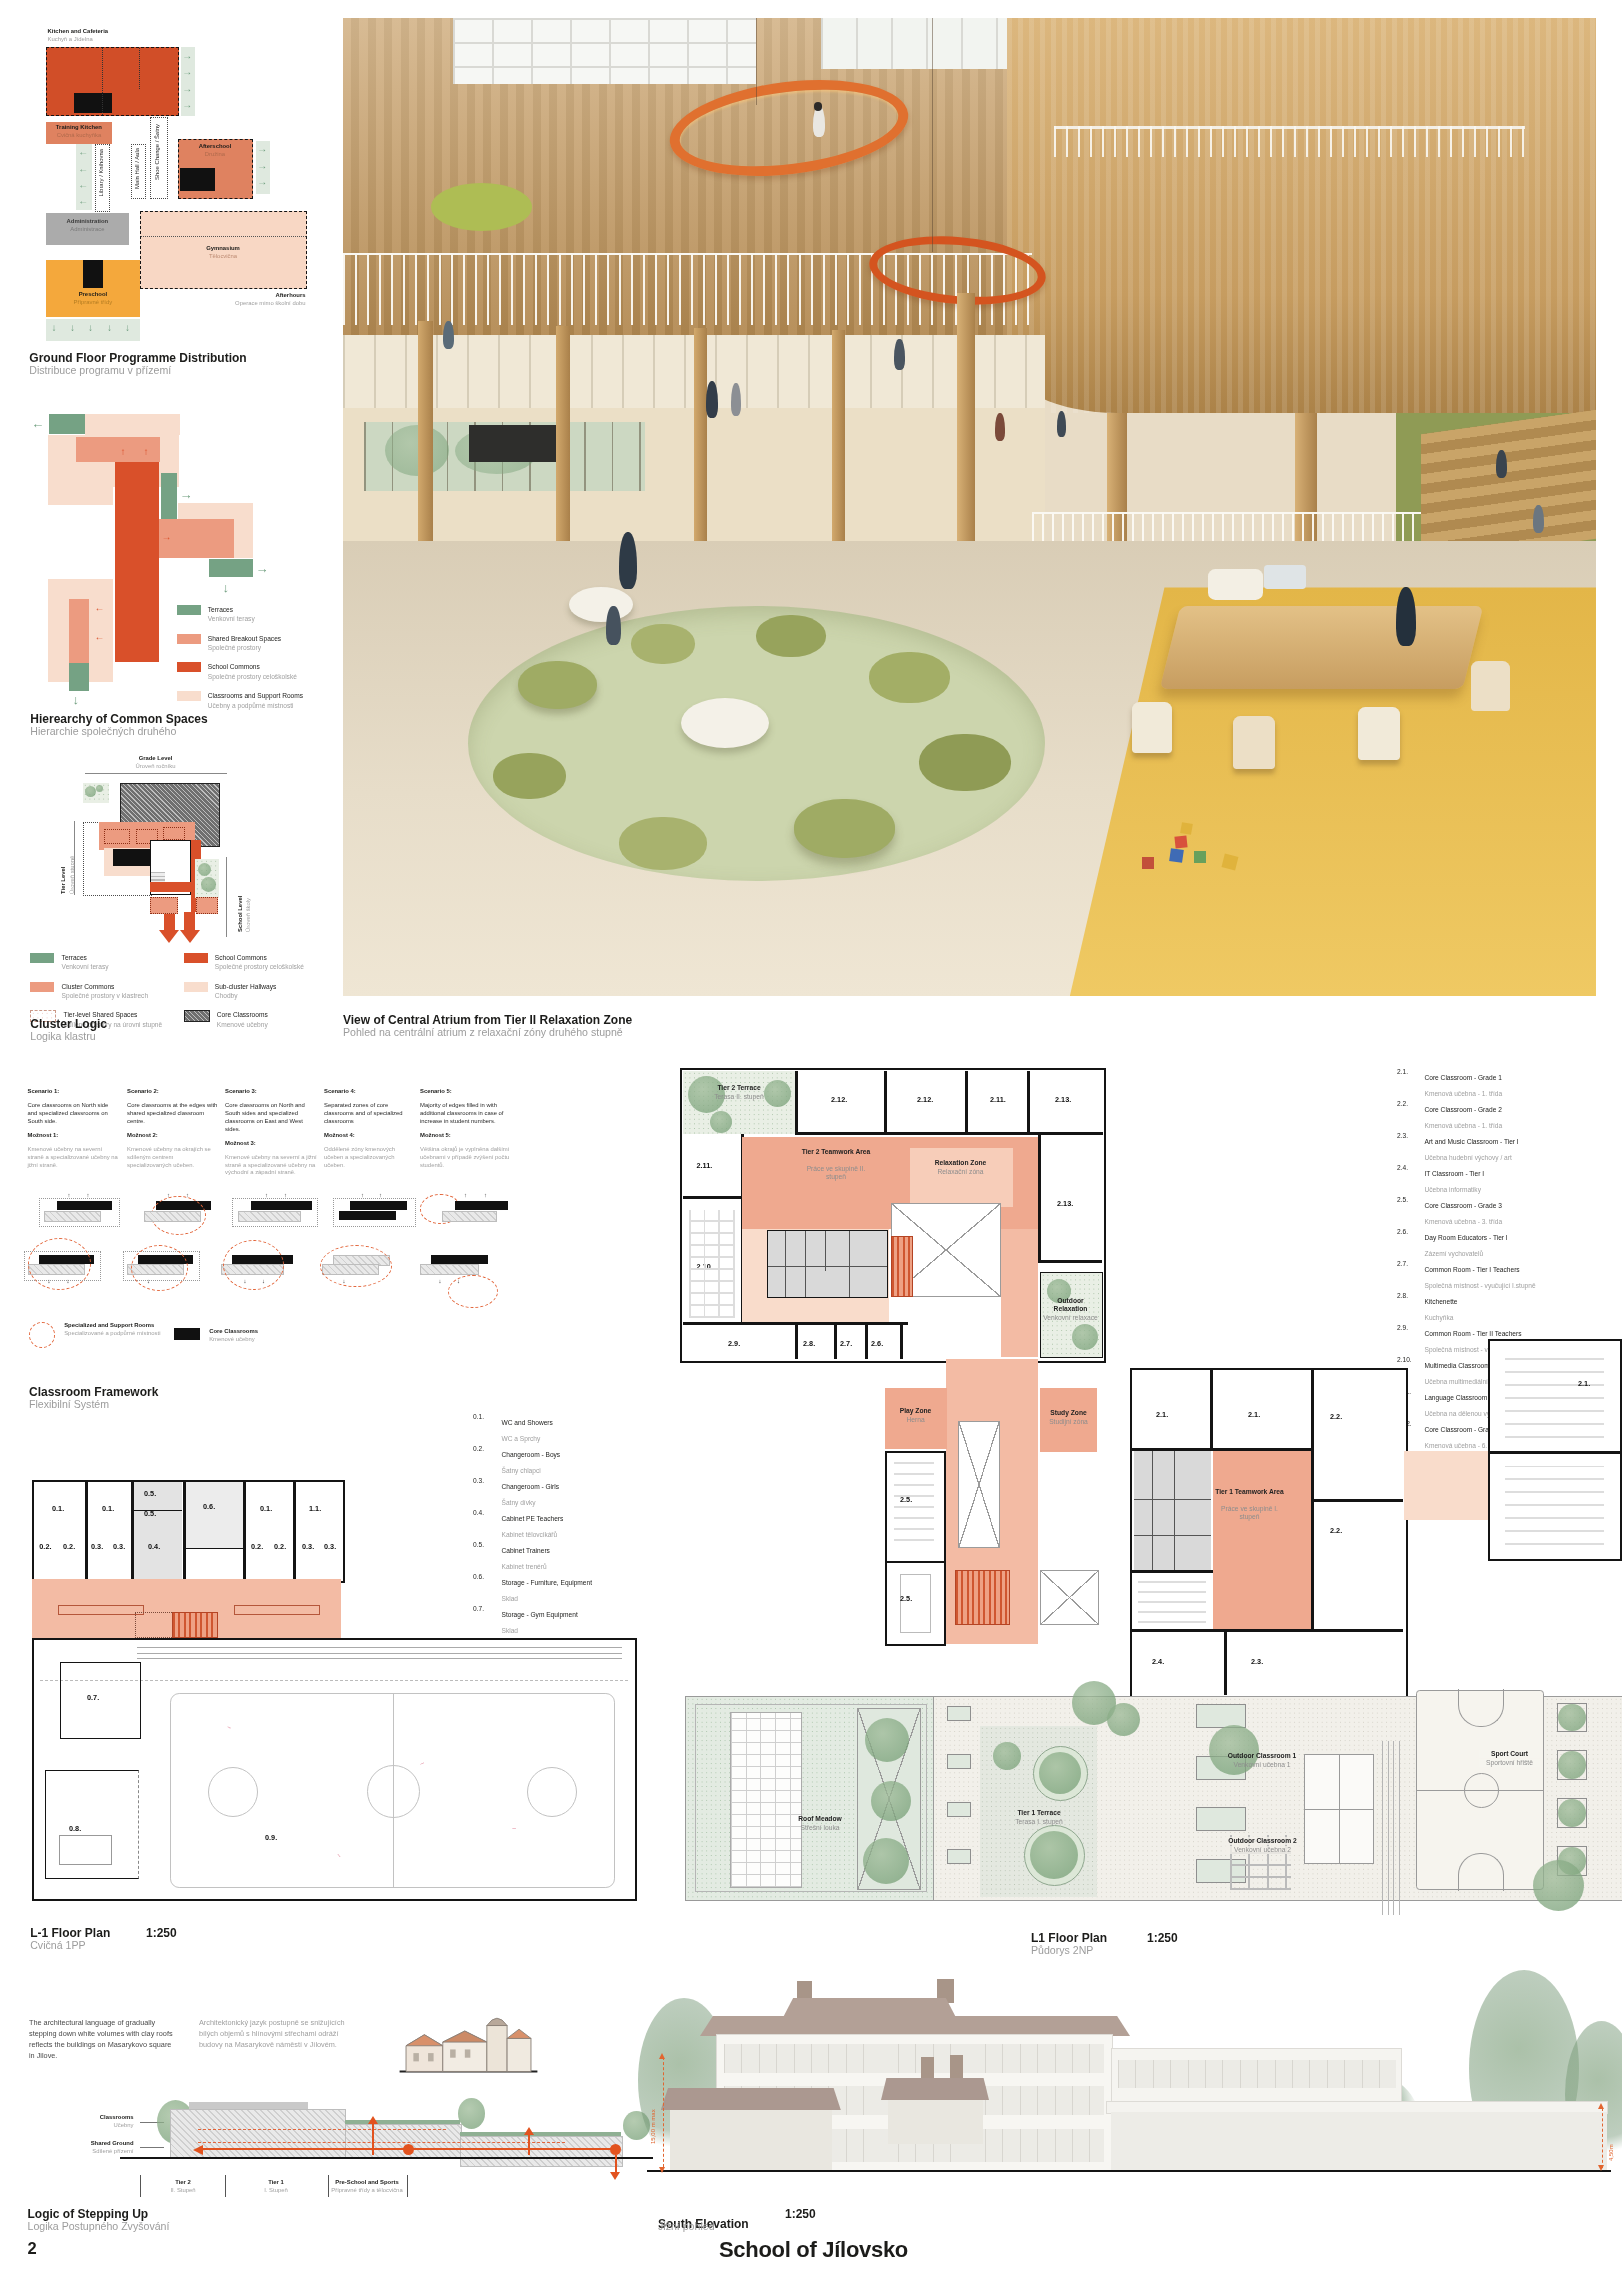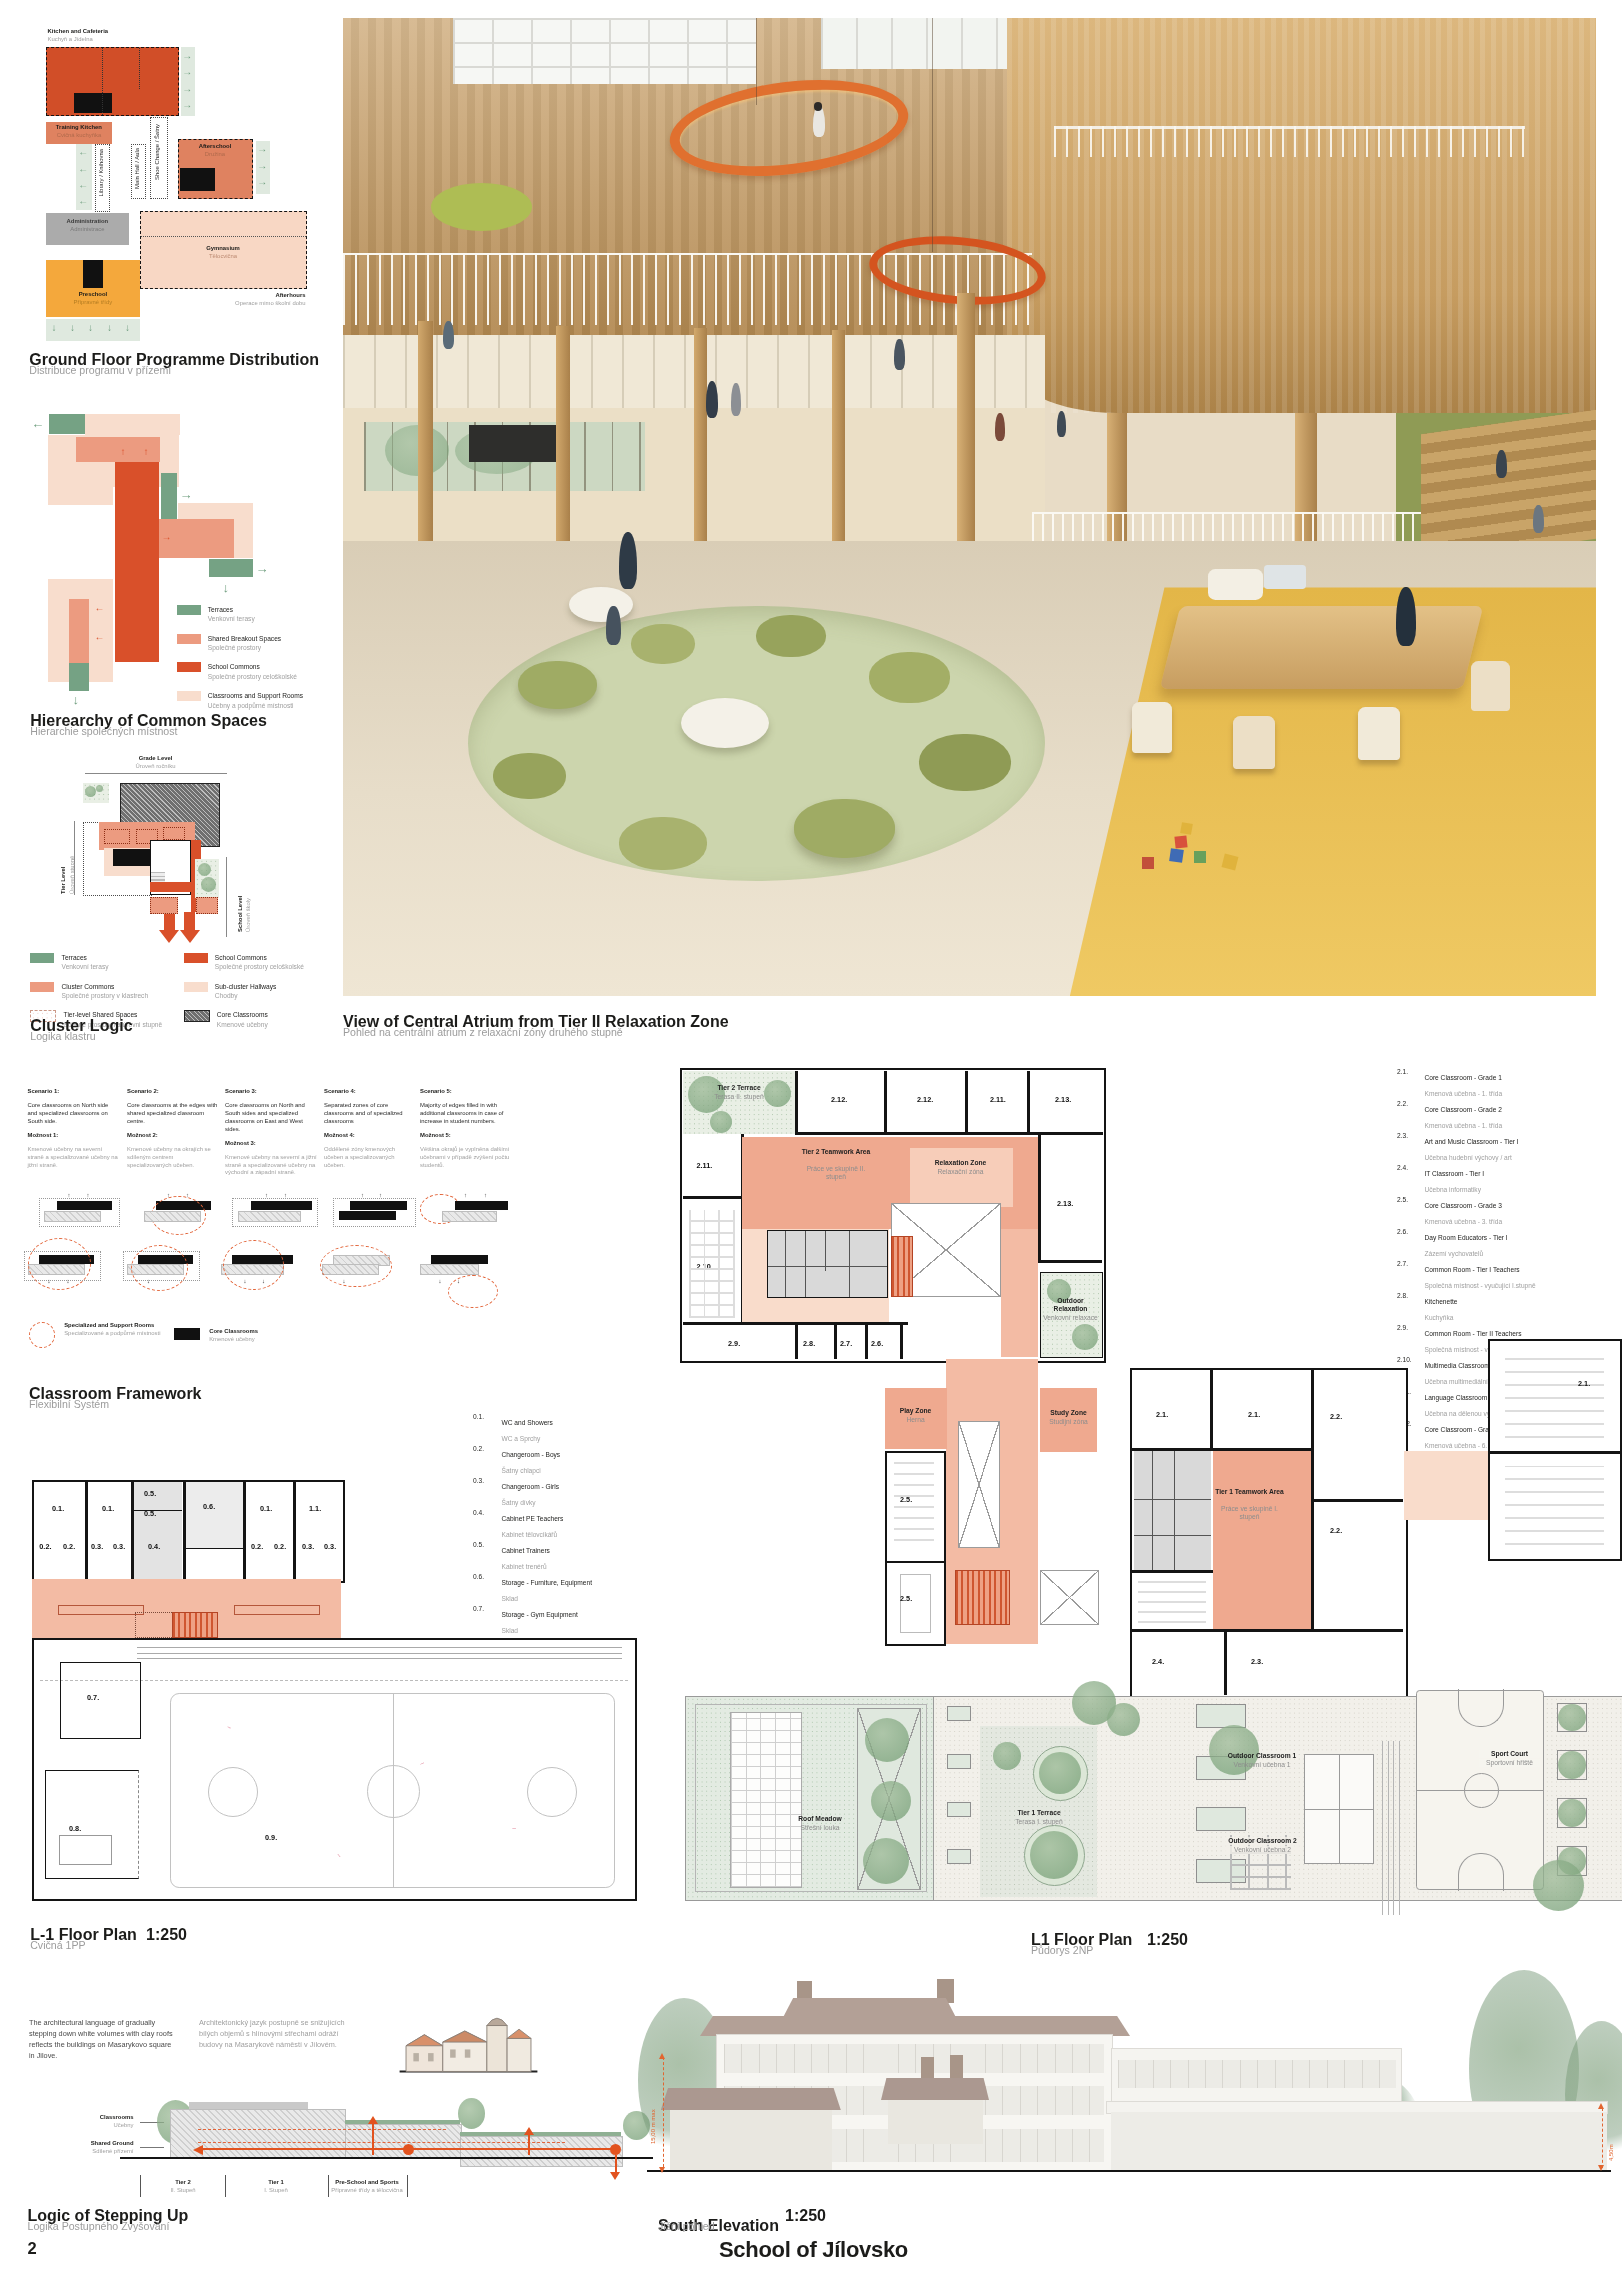--- a/index.html
+++ b/index.html
@@ -1,19 +1,19 @@
 <!DOCTYPE html>
 <html style="font-size:14.7px"><head>
 <meta charset="utf-8">
 <style>
   html,body{margin:0;padding:0;}
   body{width:1623px;height:2296px;position:relative;background:#ffffff;
        font-family:"Liberation Sans",sans-serif;color:#1c1c1a;overflow:hidden;}
   .abs{position:absolute;}
-  .cap1{font-size:16px;font-weight:bold;color:#1c1c1a;}
+  .cap1{font-size:12px;font-weight:bold;color:#1c1c1a;}
   .cap2{font-size:10.6px;color:#9c9c9c;}
   .s7{font-size:6.6px;color:#1c1c1a;line-height:1.42;}
   .s7g{font-size:6.6px;color:#9f9f9f;line-height:1.42;}
   .s6{font-size:5.9px;color:#2a2a2a;line-height:1.32;}
   .s6b{font-size:5.9px;font-weight:bold;color:#1c1c1a;line-height:1.32;}
   .s6g{font-size:5.9px;color:#9f9f9f;line-height:1.32;}
   .rn{font-size:7.3px;font-weight:bold;color:#101010;}
   .zl{font-size:6.7px;font-weight:bold;color:#222;text-align:center;line-height:1.22;}
   .zg{font-size:6.7px;color:#8d8d8d;text-align:center;line-height:1.22;}
   .sw{width:24px;height:10px;flex:0 0 24px;}
@@ -174,21 +174,21 @@
       </div>
     <div class="legrow">
         <div class="sw" style="background:#f8ddcd;"></div>
         <div>
           <div class="s7">Classrooms and Support Rooms</div>
           <div class="s7g">Učebny a podpůrné místnosti</div>
         </div>
       </div>
   </div>
   <div class="abs cap1" style="left:2.8px;top:303px;">Hierearchy of Common Spaces</div>
-  <div class="abs cap2" style="left:2.8px;top:316px;">Hierarchie společných místnost</div>
+  <div class="abs cap2" style="left:2.8px;top:316px;">Hierarchie společných druhého</div>
 </div>
 
 <div class="abs" style="left:27.5px;top:753px;width:317px;height:308px;">
   <div class="abs" style="left:57px;top:1.8px;width:142px;text-align:center;">
     <div class="s6b">Grade Level</div>
     <div class="s6g">Úroveň ročníku</div>
   </div>
   <div class="abs" style="left:57px;top:20px;width:142px;border-top:0.9px solid #888;"></div>
   <div class="abs" style="left:46px;top:68px;height:74px;border-left:0.9px solid #888;"></div>
   <div class="abs vt" style="left:27.5px;top:77px;height:64px;">

